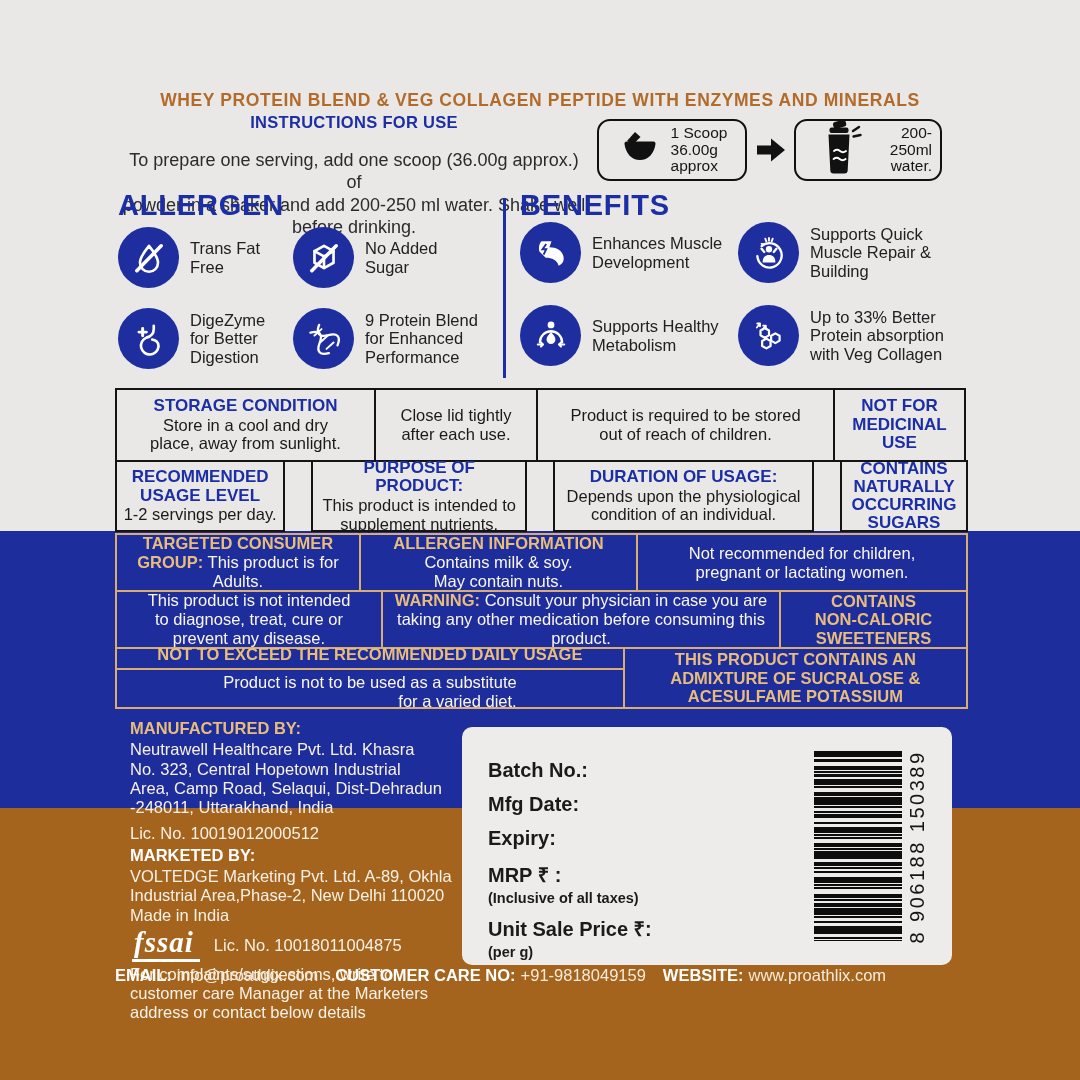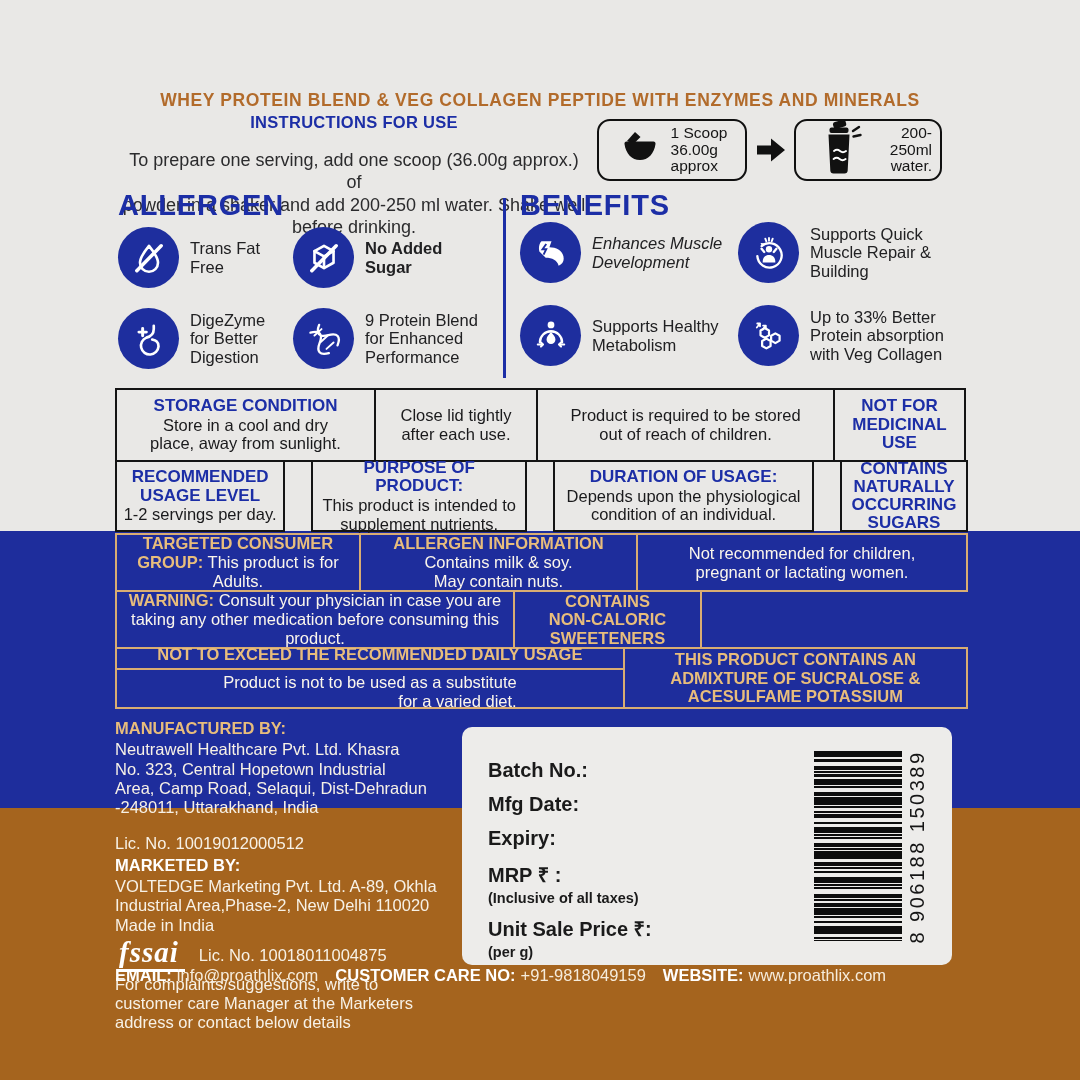--- a/index.html
+++ b/index.html
@@ -66,21 +66,21 @@
   .bcell + .bcell { margin-left:-2px; }
   .b-row + .b-row { margin-top:-2px; }
   .b-row { display:flex; }
   .bhead { font-size:16.5px; font-weight:bold; color:#e8bd7c; line-height:1.12; white-space:pre-line; }
   .bbody { font-size:16.5px; color:#fbf6ec; line-height:1.14; white-space:pre-line; }
   .sub-row { width:100%; box-sizing:border-box; display:flex; align-items:center; justify-content:center; }
   .sub-top { border-bottom:2px solid #d9ad72; padding:3px 0 4px; }
   .sub-bottom { padding:3px 0; }
 
   
-  .addr-col { position:absolute; left:115px; top:719px; width:352px; font-size:16.5px; line-height:1.17; color:#f7f1e6; }
+  .addr-col { position:absolute; left:130px; top:719px; width:352px; font-size:16.5px; line-height:1.17; color:#f7f1e6; }
   .addr-col .h-gold { color:#e8bd7c; font-weight:bold; }
   .addr-col .h-white { color:#ffffff; font-weight:bold; }
   .addr-col .blk { margin:0 0 2px 0; }
   .fssai-row { display:flex; align-items:center; gap:14px; margin:4px 0 3px 2px; }
   .fssai-logo {
     font-family:"Liberation Serif", serif; font-style:italic; font-weight:bold;
     font-size:29px; color:#ffffff; line-height:0.95;
     border-bottom:3px solid #ffffff; padding:0 6px 2px 2px; letter-spacing:1px;
   }
 
@@ -165,21 +165,21 @@
     <span class="fb-circle">
       <svg width="36" height="36" viewBox="0 0 34 34">
         <path class="st" d="M17 5.5 C17 5.5 8.5 16 8.5 21.5 a8.5 8.5 0 0 0 17 0 C25.5 16 17 5.5 17 5.5 Z"></path>
         <line class="st" x1="5.5" y1="29" x2="28.5" y2="5.5" style="stroke-width:3.3"></line>
       </svg>
     </span>
     <span class="fb-label">Trans Fat
 Free</span>
   </div>
 
-  <div class="fb-item" style="left:293px; top:227px; width:190px;font-weight:bold;">
+  <div class="fb-item" style="left:293px; top:227px; width:190px;">
     <span class="fb-circle">
       <svg width="36" height="36" viewBox="0 0 34 34">
         <path class="st" d="M17 5.5 l9 5 v11 l-9 5 -9 -5 v-11 z"></path>
         <path class="st" d="M8 10.5 l9 5 9 -5 M17 15.5 v10.5"></path>
         <line class="st" x1="5.5" y1="29" x2="28.5" y2="5.5" style="stroke-width:3.3"></line>
       </svg>
     </span>
     <span class="fb-label">No Added
 Sugar</span>
   </div>
@@ -207,21 +207,21 @@
     </span>
     <span class="fb-label">9 Protein Blend
 for Enhanced
 Performance</span>
   </div>
 
   <div class="v-divider"></div>
 
   <div class="sec-heading" style="left:520px; top:189px;">BENEFITS</div>
 
-  <div class="fb-item" style="left:520px; top:222px; width:212px;font-style:italic;">
+  <div class="fb-item" style="left:520px; top:222px; width:212px;">
     <span class="fb-circle">
       <svg width="36" height="36" viewBox="0 0 34 34">
         <path class="stf" d="M8 6 h9.5 l-2 5.5 c7.5 0 13.5 4 13.5 11 0 3 -1.8 5.5 -4.8 6.5 -1.2 -5 -6.2 -7.5 -12.2 -7.5 L6 15.5 c-1 -3.5 0 -7.5 2 -9.5 z"></path>
         <path d="M12.5 8.5 l-3.5 5 h3.5 l-2.5 5" stroke="#1e2e9e" stroke-width="1.8" fill="none"></path>
       </svg>
     </span>
     <span class="fb-label">Enhances Muscle
 Development</span>
   </div>
 
@@ -323,20 +323,25 @@
         <div class="bhead">ALLERGEN INFORMATION</div>
         <div class="bbody">Contains milk &amp; soy.
 May contain nuts.</div>
       </div>
       <div class="bcell" style="width:332px; height:59px;">
         <div class="bbody">Not recommended for children,
 pregnant or lactating women.</div>
       </div>
     </div>
     <div class="b-row">
+      <div class="bcell" style="width:268px; height:59px;">
+        <div class="bbody">This product is not intended
+to diagnose, treat, cure or
+prevent any disease.</div>
+      </div>
       <div class="bcell" style="width:400px; height:59px;">
         <div class="bbody" style="white-space:normal;"><span class="bhead" style="white-space:normal;">WARNING:</span><span> Consult your physician in case you are taking any other medication before consuming this product.</span></div>
       </div>
       <div class="bcell" style="width:189px; height:59px;">
         <div class="bhead">CONTAINS
 NON-CALORIC
 SWEETENERS</div>
       </div>
     </div>
     <div class="b-row">
@@ -356,21 +361,21 @@
       </div>
     </div>
   </div>
 
   <div class="addr-col">
     <div class="h-gold blk">MANUFACTURED BY:</div>
     <div class="pre blk">Neutrawell Healthcare Pvt. Ltd. Khasra
 No. 323, Central Hopetown Industrial
 Area, Camp Road, Selaqui, Dist-Dehradun
 -248011, Uttarakhand, India</div>
-    <div class="blk" style="margin-top:17px;">Lic. No. 10019012000512</div>
+    <div class="blk" style="margin-top:7px;">Lic. No. 10019012000512</div>
     <div class="h-white blk">MARKETED BY:</div>
     <div class="pre blk">VOLTEDGE Marketing Pvt. Ltd. A-89, Okhla
 Industrial Area,Phase-2, New Delhi 110020
 Made in India</div>
     <div class="fssai-row">
       <span class="fssai-logo">fssai</span>
       <span>Lic. No. 10018011004875</span>
     </div>
     <div class="pre blk">For complaints/suggestions, write to
 customer care Manager at the Marketers

